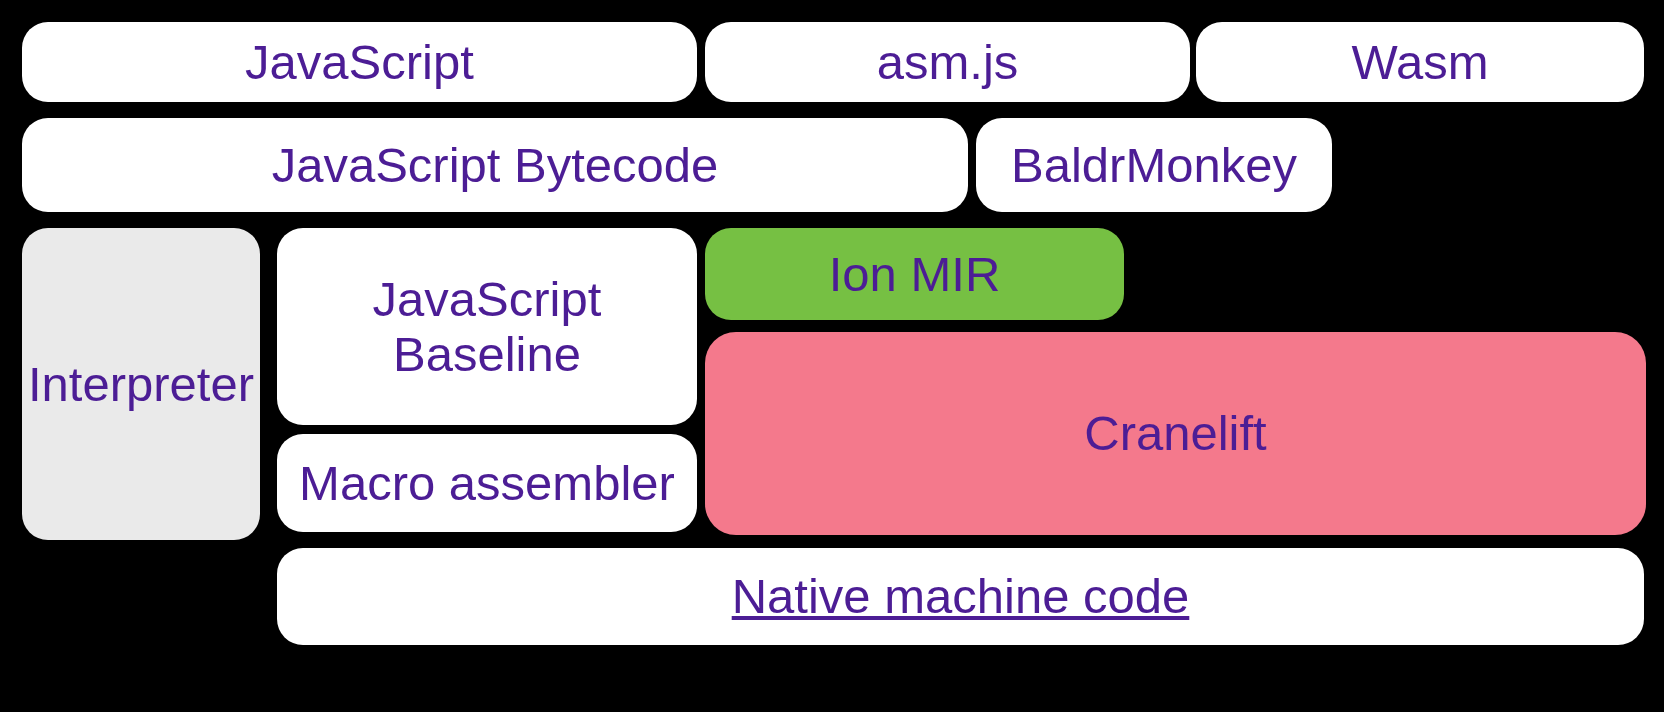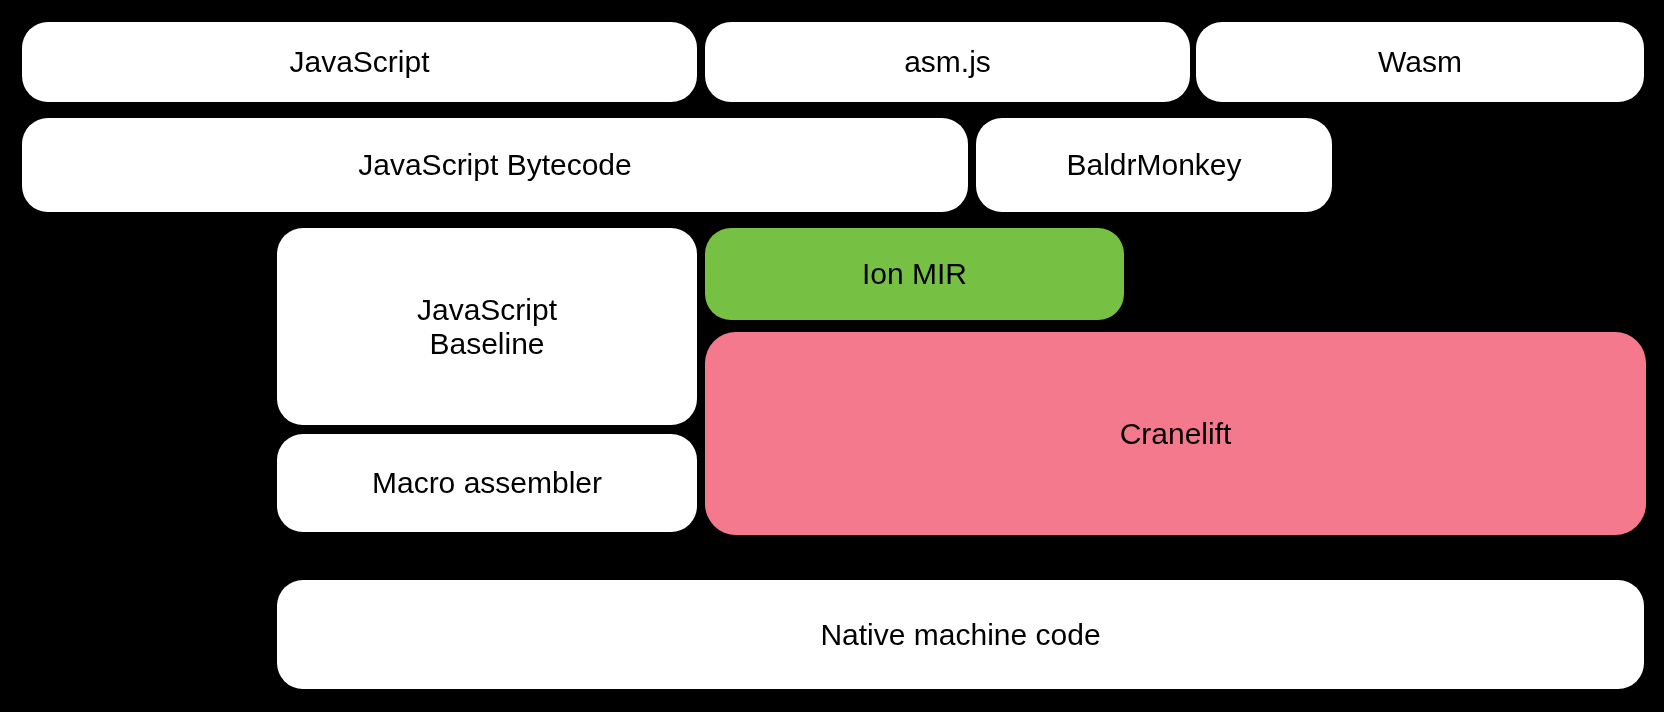--- a/index.html
+++ b/index.html
@@ -18,22 +18,22 @@
     overflow: hidden;
   }
   .node {
     position: absolute;
     box-sizing: border-box;
     display: flex;
     align-items: center;
     justify-content: center;
     text-align: center;
     border-radius: 26px;
-    color: #000000;
-    font-size: 30px;
+    color: #4c1d95;
+    font-size: 49px;
     line-height: 1.12;
     font-weight: 400;
     letter-spacing: 0px;
     padding: 2px 10px;
     white-space: pre-line;
   }
   .fill-white  { background: #ffffff; }
   .fill-gray   { background: #eaeaea; }
   .fill-green  { background: #76c043; }
   .fill-pink   { background: #f4798c; }
@@ -45,22 +45,23 @@
     <div style="position: absolute; left: 0px; top: 0px; width: 100%; height: 100%; pointer-events: none;">
       <div class="node fill-white" style="left: 22px; top: 22px; width: 675px; height: 80px; background: rgb(255, 255, 255); pointer-events: auto;">JavaScript</div>
       <div class="node fill-white" style="left: 705px; top: 22px; width: 485px; height: 80px; background: rgb(255, 255, 255); pointer-events: auto;">asm.js</div>
       <div class="node fill-white" style="left: 1196px; top: 22px; width: 448px; height: 80px; background: rgb(255, 255, 255); pointer-events: auto;">Wasm</div>
     </div>
     <div style="position: absolute; left: 0px; top: 0px; width: 100%; height: 100%; pointer-events: none;">
       <div class="node fill-white" style="left: 22px; top: 118px; width: 946px; height: 94px; background: rgb(255, 255, 255); pointer-events: auto;">JavaScript Bytecode</div>
       <div class="node fill-white" style="left: 976px; top: 118px; width: 356px; height: 94px; background: rgb(255, 255, 255); pointer-events: auto; text-align: center;">BaldrMonkey</div>
     </div>
     <div style="position: absolute; left: 0px; top: 0px; width: 100%; height: 100%; pointer-events: none;">
+      <div class="node fill-gray" style="left: 22px; top: 228px; width: 238px; height: 312px; background: rgb(234, 234, 234); pointer-events: auto;">Interpreter</div>
       <div class="node fill-white" style="left: 277px; top: 228px; width: 420px; height: 197px; background: rgb(255, 255, 255); pointer-events: auto;">JavaScript
 Baseline</div>
       <div class="node fill-white" style="left: 277px; top: 434px; width: 420px; height: 98px; background: rgb(255, 255, 255); pointer-events: auto;">Macro assembler</div>
       <div class="node fill-green" style="left: 705px; top: 228px; width: 419px; height: 92px; background: rgb(118, 192, 67); pointer-events: auto;">Ion MIR</div>
       <div class="node fill-pink" style="left: 705px; top: 332px; width: 941px; height: 203px; background: rgb(244, 121, 140); pointer-events: auto; border-radius: 31px;">Cranelift</div>
     </div>
     <div style="position: absolute; left: 0px; top: 0px; width: 100%; height: 100%; pointer-events: none;">
-      <div class="node fill-white" style="left: 277px; top: 580px; width: 1367px; height: 109px; background: rgb(255, 255, 255); pointer-events: auto;">Native machine code</div>
+      <div class="node fill-white" style="left: 277px; top: 548px; width: 1367px; height: 97px; background: rgb(255, 255, 255); pointer-events: auto; text-decoration: underline;">Native machine code</div>
     </div>
   </div>
 
 </body></html>

